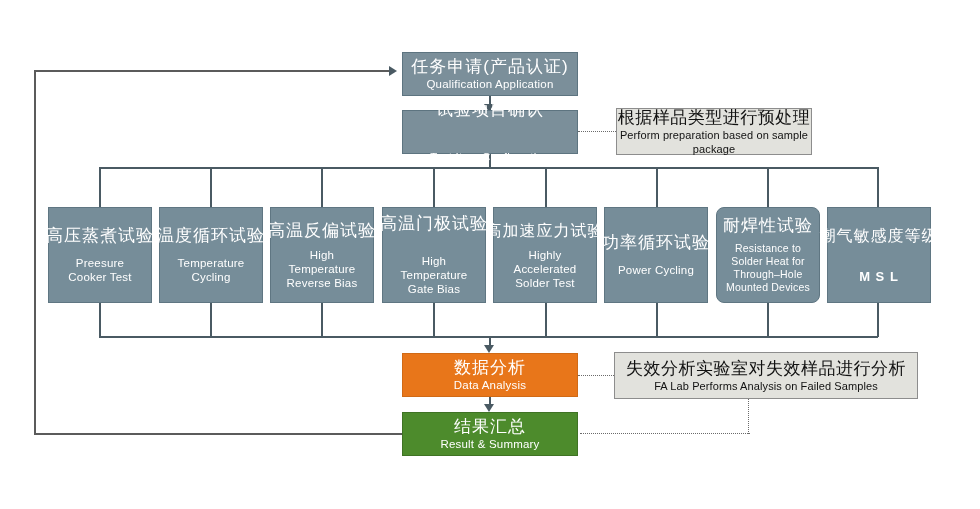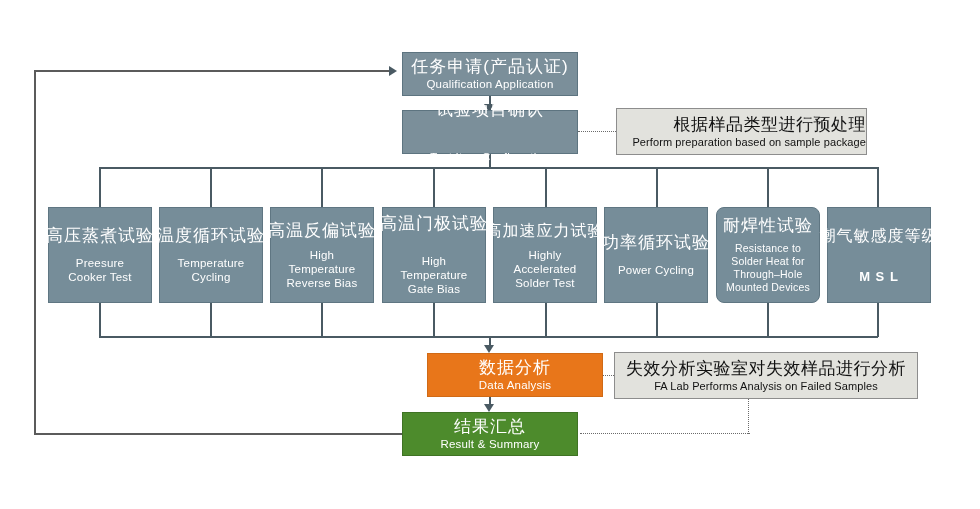--- a/index.html
+++ b/index.html
@@ -105,21 +105,21 @@
   <div class="ln lnv ln-dark" style="left:489px;top:96px;height:16px;"></div>
   <div class="arr arr-down" style="left:484px;top:104px;"></div>
 
   <div class="node slate-top" style="left:402px;top:110px;width:176px;height:44px;gap:30px;">
     <span class="cn">试验项目确认</span>
     <span class="en">Test Item Confirmation</span>
   </div>
 
   <div class="dot-h" style="left:578px;top:131px;width:38px;"></div>
 
-  <div class="annot node" style="left:616px;top:108px;width:251px;height:47px;align-items:flex-end;">
+  <div class="annot node" style="left:616px;top:108px;width:196px;height:47px;">
     <span class="cn">根据样品类型进行预处理</span>
     <span class="en">Perform preparation based on sample package</span>
   </div>
 
   <div class="ln lnv ln-dark" style="left:489px;top:154px;height:14px;"></div>
   <div class="ln lnh ln-dark" style="left:99px;top:167px;width:779px;"></div>
 
   <div class="ln lnv ln-dark" style="left:99px;top:167px;height:40px;"></div>
   <div class="ln lnv ln-dark" style="left:210px;top:167px;height:40px;"></div>
   <div class="ln lnv ln-dark" style="left:321px;top:167px;height:40px;"></div>
@@ -186,21 +186,21 @@
   <div class="ln lnv ln-dark" style="left:433px;top:303px;height:34px;"></div>
   <div class="ln lnv ln-dark" style="left:545px;top:303px;height:34px;"></div>
   <div class="ln lnv ln-dark" style="left:656px;top:303px;height:34px;"></div>
   <div class="ln lnv ln-dark" style="left:767px;top:303px;height:34px;"></div>
   <div class="ln lnv ln-dark" style="left:877px;top:303px;height:34px;"></div>
   <div class="ln lnh ln-dark" style="left:99px;top:336px;width:779px;"></div>
 
   <div class="ln lnv ln-dark" style="left:489px;top:336px;height:14px;"></div>
   <div class="arr arr-down" style="left:484px;top:345px;"></div>
 
-  <div class="node orange" style="left:402px;top:353px;width:176px;height:44px;margin-left:25px;">
+  <div class="node orange" style="left:402px;top:353px;width:176px;height:44px;">
     <span class="cn">数据分析</span>
     <span class="en">Data Analysis</span>
   </div>
 
   <div class="dot-h" style="left:578px;top:375px;width:36px;"></div>
 
   <div class="annot node" style="left:614px;top:352px;width:304px;height:47px;">
     <span class="cn">失效分析实验室对失效样品进行分析</span>
     <span class="en">FA Lab Performs Analysis on Failed Samples</span>
   </div>

